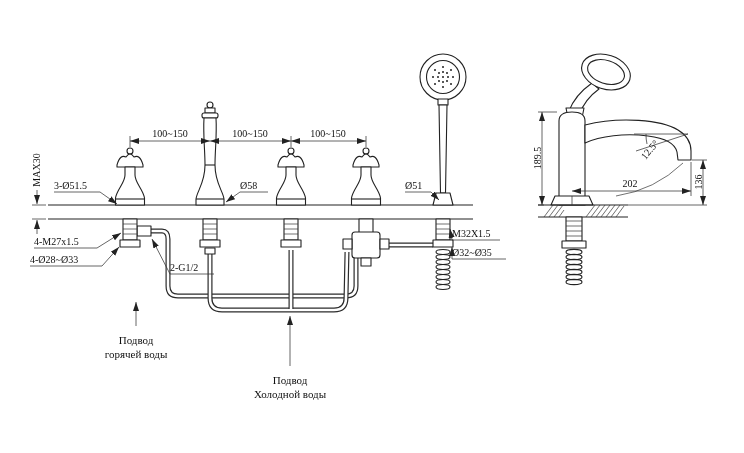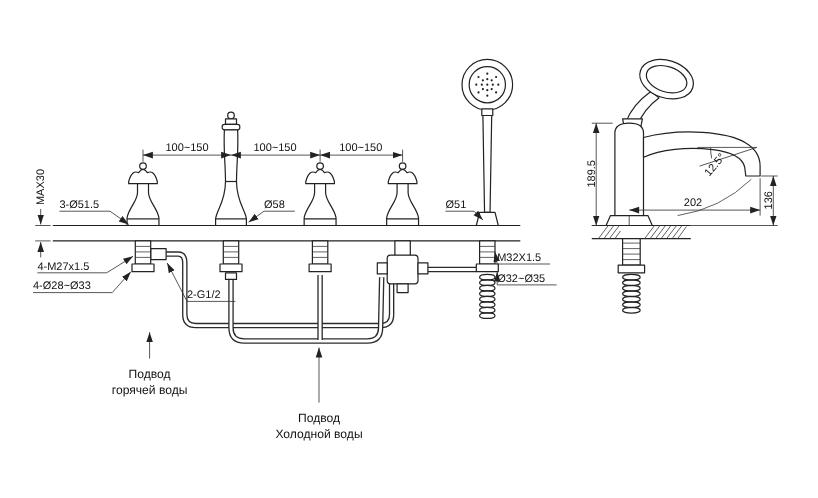--- a/index.html
+++ b/index.html
@@ -1,17 +1,17 @@
 <!DOCTYPE html>
 <html><head>
 <meta charset="utf-8">
 <style>
   html,body{margin:0;padding:0;background:#fff;}
   .canvas{position:relative;width:744px;height:453px;background:#fff;overflow:hidden;
-          font-family:Liberation Sans, sans-serif;}
+          font-family:Liberation Serif, serif;}
   svg{position:absolute;left:0;top:0;}
   .out{fill:#fff;stroke:#222;stroke-width:1.1;stroke-linejoin:round;}
   .ln{fill:none;stroke:#222;stroke-width:1.1;}
   .thin{fill:none;stroke:#333;stroke-width:.7;}
   .dim{fill:none;stroke:#333;stroke-width:.75;}
   .hose{fill:none;stroke:#2b2b2b;stroke-width:5;}
   .hcore{fill:none;stroke:#fff;stroke-width:2.6;}
   .dt{font-size:10px;fill:#111;}
   .dtm{font-size:10px;fill:#111;text-anchor:middle;}
   .ru{font-size:11px;fill:#111;text-anchor:middle;}

